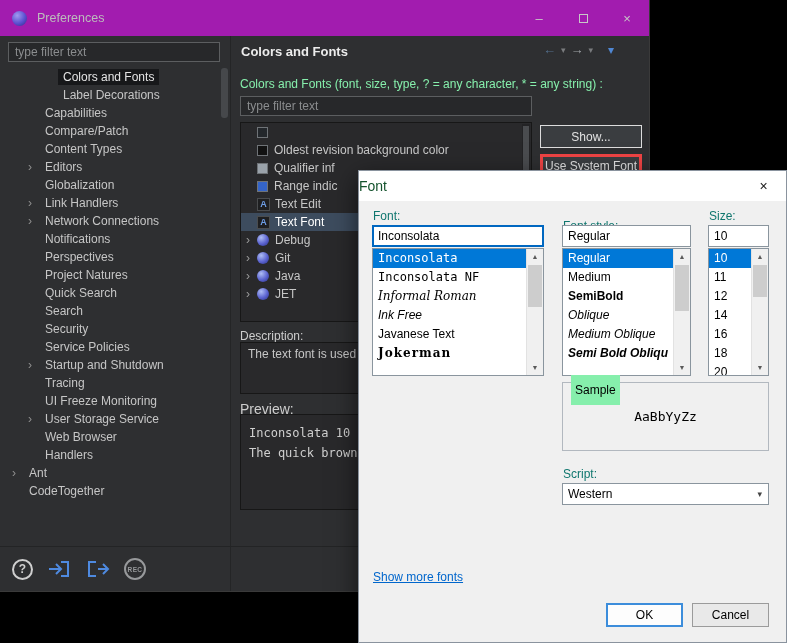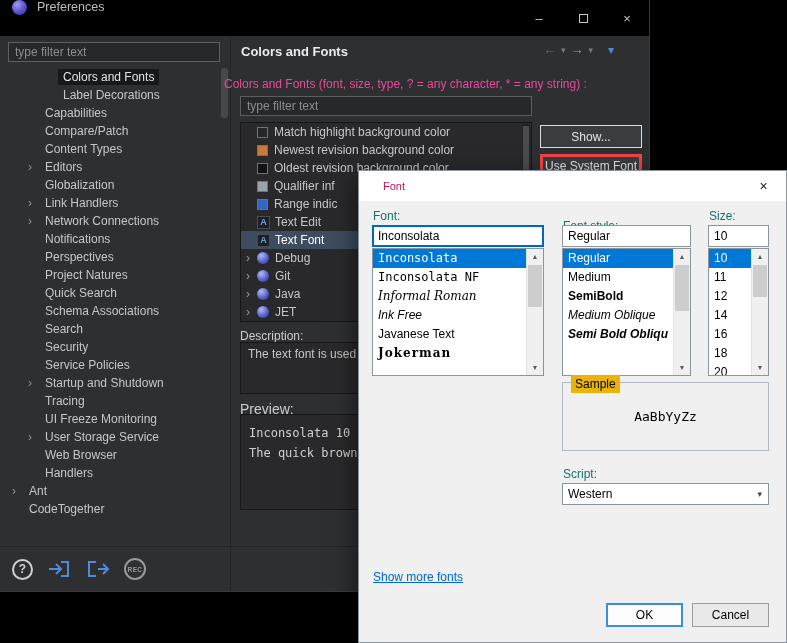--- a/index.html
+++ b/index.html
@@ -2,22 +2,22 @@
 <html><head>
 <meta charset="utf-8">
 <style>
   *{box-sizing:border-box;margin:0;padding:0}
   html,body{width:787px;height:643px;background:#000;overflow:hidden;
     font-family:"Liberation Sans",sans-serif}
 
   
   .prefs-window{position:absolute;left:0;top:0;width:650px;height:592px;
     background:#2e2f31;border-right:1px solid #3a3a3a;border-bottom:1px solid #3a3a3a}
-  .ptitlebar{position:absolute;left:0;top:0;right:0;height:36px;background:#000000;
-    display:flex;}
+  .ptitlebar{position:absolute;left:0;top:0;right:0;height:36px;background:#a21caf;
+    display:flex;align-items:center}
   .app-icon{width:15px;height:15px;border-radius:50%;margin-left:12px;flex:none;
     background:radial-gradient(circle at 35% 30%,#a09af0,#5b4fd0 55%,#2f2a86)}
   .ptitle{margin-left:10px;font-size:12.5px;color:#bcbcbc}
   .win-controls{margin-left:auto;display:flex;height:100%}
   .wc{width:44px;height:100%;display:flex;align-items:center;justify-content:center;
     color:#c7c7c7;font-size:13px}
   .wc-max-box{width:9px;height:9px;border:1px solid #c7c7c7;display:block}
 
   .dark-filter{position:absolute;background:#27282a;border:1px solid #5c5e60;
     color:#cfcfcf;font-size:12px;padding:0 6px;height:20px}
@@ -34,21 +34,21 @@
   .srow.selected .slabel{background:#17181a;color:#e4e4e4}
   .side-scroll{position:absolute;left:221px;top:68px;width:7px;height:50px;
     background:#46484b;border-radius:3px}
   .vdivider{position:absolute;left:230px;top:36px;bottom:0;width:1px;background:#242526}
 
   .panel-title{position:absolute;left:241px;top:44px;font-size:13px;font-weight:bold;color:#ececec}
   .nav-icons{position:absolute;left:543px;top:42px;display:flex;align-items:center;gap:5px;font-size:13px}
   .nav-back{color:#54708e}.nav-fwd{color:#9fa3a7}
   .nav-caret{font-size:9px;color:#7a7c7e}
   .nav-pin{color:#4f87d4;font-size:12px;margin-left:10px}
-  .subtitle{position:absolute;left:224px;top:77px;font-size:12px;color:#ec4899;
+  .subtitle{position:absolute;left:240px;top:77px;font-size:12px;color:#86efac;
     white-space:nowrap;width:402px;overflow:hidden}
 
   .tree-box{position:absolute;left:240px;top:122px;width:292px;height:200px;
     background:#29292b;border:1px solid #171717;overflow:hidden}
   .trow{display:flex;align-items:center;height:18px;font-size:12px;color:#c6c6c6;padding-left:5px}
   .tarrow{width:11px;color:#9a9a9a;visibility:hidden;flex:none;font-size:12px}
   .trow.arrow .tarrow{visibility:visible}
   .swatch{display:none;width:11px;height:11px;border:1px solid #6f7377;margin-right:6px;flex:none}
   .trow.ic-swatch .swatch{display:inline-block}
   .aglyph{display:none;width:13px;height:13px;background:#1e1f21;border:1px solid #4a4c4e;
@@ -84,21 +84,21 @@
   .rec-icon{width:22px;height:22px;border-radius:50%;border:2px solid #97999b;color:#97999b;
     font-size:6.5px;font-weight:bold;display:flex;align-items:center;justify-content:center;
     letter-spacing:.4px;flex:none}
   .io-icon{display:block;flex:none}
 
   
   .font-dialog{position:absolute;left:358px;top:170px;width:429px;height:473px;background:#f0f0f0;
     border:1px solid #8a939e;box-shadow:0 8px 24px rgba(0,0,0,.6);font-size:12px;color:#000;z-index:10}
   .fd-titlebar{position:absolute;left:0;top:0;right:0;height:30px;background:#fff;
     display:flex;align-items:center}
-  .fd-title{margin-left:24px;font-size:11px;color:#be185d}
+  .fd-title{margin-left:0;font-size:14px;color:#14532d}
   .fd-close{margin-left:auto;width:45px;height:100%;display:flex;align-items:center;
     justify-content:center;font-size:14px;color:#1a1a1a}
   .fd-label{position:absolute;font-size:12px;color:#0f766e}
   .lab-font{left:14px;top:38px}.lab-style{left:204px;top:48px}.lab-size{left:350px;top:38px}
   .win-input{position:absolute;height:22px;background:#fff;border:1px solid #8a959e;
     font-size:12px;padding:0 5px;color:#000}
   .in-font{left:13px;top:54px;width:172px;border:1px solid #0067c0;
     box-shadow:inset 0 0 0 1px #0067c0}
   .in-style{left:203px;top:54px;width:129px}
   .in-size{left:349px;top:54px;width:61px}
@@ -115,21 +115,21 @@
   .wrow.ff-ink{font-style:italic}
   .wrow.ff-deco{font-family:"DejaVu Serif",serif;font-weight:bold;letter-spacing:1px}
   .vscroll{position:absolute;top:0;right:0;bottom:0;width:17px;background:#f0f0f0;
     border-left:1px solid #e2e2e2}
   .vs-arrow{position:absolute;left:0;right:0;height:15px;font-size:7px;color:#5a5a5a;
     text-align:center;line-height:15px}
   .vs-arrow.up{top:0}.vs-arrow.down{bottom:0}
   .vs-thumb{position:absolute;left:1px;right:1px;background:#cdcdcd}
   .t-a{top:16px;height:42px}.t-b{top:16px;height:46px}.t-c{top:16px;height:32px}
   .groupbox{position:absolute;left:203px;top:211px;width:207px;height:69px;border:1px solid #b2b8bf}
-  .gb-label{position:absolute;left:8px;top:-8px;background:#eab308;padding:2px 4px;font-size:12px}
+  .gb-label{position:absolute;left:8px;top:-8px;background:#86efac;padding:8px 4px;font-size:12px}
   .sample-text{position:absolute;left:0;right:0;top:26px;text-align:center;
     font-family:"DejaVu Sans Mono",monospace;font-size:13px}
   .script-label{left:204px;top:296px}
   .combo{position:absolute;left:203px;top:312px;width:207px;height:22px;background:#fff;
     border:1px solid #8a959e;display:flex;align-items:center;padding-left:5px}
   .combo-arrow{margin-left:auto;margin-right:6px;font-size:9px;color:#444}
   .fd-link{position:absolute;left:14px;top:399px;color:#0066cc;text-decoration:underline;
     font-size:12px;cursor:pointer}
   .fd-btn{position:absolute;width:77px;height:24px;font-size:12px;display:flex;
     align-items:center;justify-content:center}
@@ -216,24 +216,20 @@
       <div class="srow lvl1">
         <span class="sarrow">›</span>
         <span class="slabel">Project Natures</span>
       </div>
 
       <div class="srow lvl1">
         <span class="sarrow">›</span>
         <span class="slabel">Quick Search</span>
       </div>
 
-      <div class="srow lvl1">
-        <span class="sarrow">›</span>
-        <span class="slabel">Schema Associations</span>
-      </div>
 
       <div class="srow lvl1">
         <span class="sarrow">›</span>
         <span class="slabel">Search</span>
       </div>
 
       <div class="srow lvl1">
         <span class="sarrow">›</span>
         <span class="slabel">Security</span>
       </div>
@@ -302,29 +298,22 @@
   <div class="tree-box">
 
     <div class="tree-scroll">
       <div class="tree-thumb"></div>
     </div>
 
       <div class="trow ic-swatch">
         <span class="tarrow">›</span>
         <span class="swatch" style="background: rgb(35, 39, 43);"></span>
 
-        <span class="tlabel">Match highlight background color</span>
-      </div>
-
-      <div class="trow ic-swatch">
-        <span class="tarrow">›</span>
-        <span class="swatch" style="background: rgb(200, 122, 58);"></span>
-
-        <span class="tlabel">Newest revision background color</span>
-      </div>
+      </div>
+
 
       <div class="trow ic-swatch">
         <span class="tarrow">›</span>
         <span class="swatch" style="background: rgb(18, 18, 18);"></span>
 
         <span class="tlabel">Oldest revision background color</span>
       </div>
 
       <div class="trow ic-swatch">
         <span class="tarrow">›</span>
@@ -473,20 +462,23 @@
       </div>
 
       <div class="wrow">
         <span>Medium</span>
       </div>
 
       <div class="wrow bold">
         <span>SemiBold</span>
       </div>
 
+      <div class="wrow italic">
+        <span>Oblique</span>
+      </div>
 
       <div class="wrow italic">
         <span>Medium Oblique</span>
       </div>
 
       <div class="wrow bold italic">
         <span>Semi Bold Obliqu</span>
       </div>
     </div>
 

